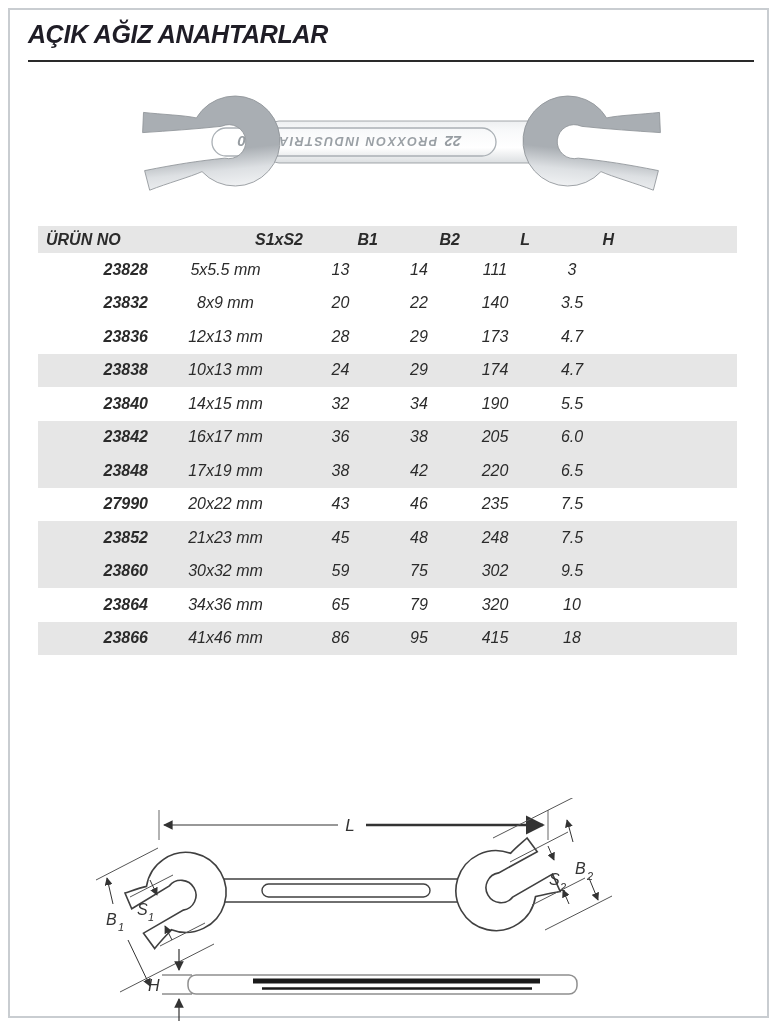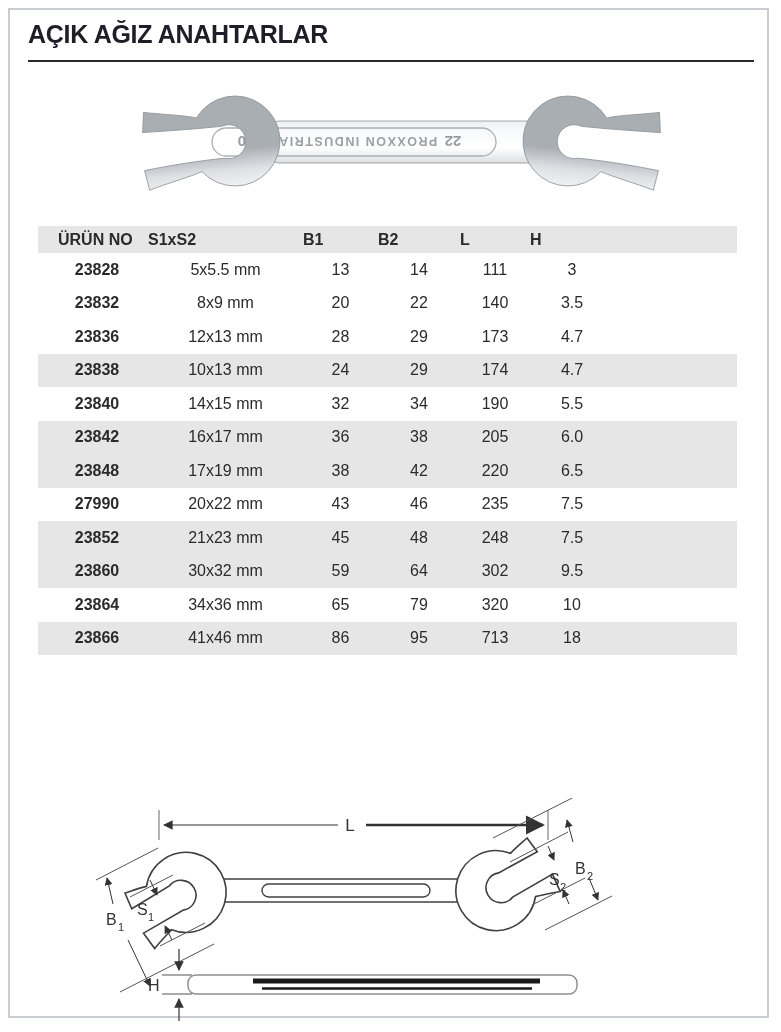--- a/index.html
+++ b/index.html
@@ -1,30 +1,30 @@
 <!DOCTYPE html>
 <html style="--stripe: #e6e6e6;"><head>
 <meta charset="utf-8">
 <style>
   html,body{margin:0;padding:0;background:#ffffff;}
   .page{position:relative;width:781px;height:1032px;background:#fff;overflow:hidden;
-        font-family:"Liberation Sans",sans-serif;}
+        font-family:"Liberation Sans",sans-serif;font-style:italic;}
   .frame{position:absolute;left:8px;top:8px;width:761px;height:1010px;
          border:2px solid #c9cdd1;box-sizing:border-box;pointer-events:none;}
   .title{position:absolute;left:28px;top:20px;margin:0;font-size:25px;font-weight:700;
          color:#1f1d26;letter-spacing:-0.3px;}
   .title-rule{position:absolute;left:28px;top:60px;width:726px;height:2px;background:#2a2a2a;}
   .photo{position:absolute;left:100px;top:78px;}
   .spec-table{position:absolute;left:38px;top:226px;width:699px;border-collapse:collapse;
               font-size:16px;color:#2b2b2b;table-layout:fixed;}
   .spec-table th{background:var(--stripe,#e6e6e6);height:27px;font-weight:700;
-                 text-align:left;padding:0;font-size:16px;color:#2b2b2b;}
-  .spec-table th.col-no{text-align:left;padding-left:20px;}
+                 text-align:right;padding:0;font-size:16px;color:#2b2b2b;}
+  .spec-table th.col-no{text-align:left;padding-left:8px;}
   .spec-table td{height:33.5px;text-align:center;padding:0;}
-  .spec-table td.col-no{text-align:center;padding-left:8px;font-weight:700;margin-top:12px;}
+  .spec-table td.col-no{text-align:right;padding-left:8px;font-weight:700;margin-top:12px;}
   .spec-table tr.alt td{background:var(--stripe,#e6e6e6);}
   .diagram{position:absolute;left:0;top:798px;}
   .dim-text{fill:#333;font-family:"Liberation Sans",sans-serif;}
 </style>
 </head>
 <body>
 
 <div class="page">
 
   <div class="frame"></div>
@@ -166,40 +166,40 @@
           <td>45</td>
           <td>48</td>
           <td>248</td>
           <td>7.5</td>
           <td></td>
         </tr>
         <tr class="alt">
           <td class="col-no">23860</td>
           <td>30x32 mm</td>
           <td>59</td>
-          <td>64</td>
+          <td>75</td>
           <td>302</td>
           <td>9.5</td>
           <td></td>
         </tr>
         <tr>
           <td class="col-no">23864</td>
           <td>34x36 mm</td>
           <td>65</td>
           <td>79</td>
           <td>320</td>
           <td>10</td>
           <td></td>
         </tr>
         <tr class="alt">
           <td class="col-no">23866</td>
           <td>41x46 mm</td>
           <td>86</td>
           <td>95</td>
-          <td>713</td>
+          <td>415</td>
           <td>18</td>
           <td></td>
         </tr>
       </tbody>
   </table>
 
   <svg class="diagram" width="781" height="234" viewBox="0 0 781 234">
     <defs>
       <marker id="arr" viewBox="0 0 10 10" refX="9" refY="5" markerWidth="8" markerHeight="8" orient="auto">
         <path d="M0 0 L10 5 L0 10 z" fill="#333"></path>

